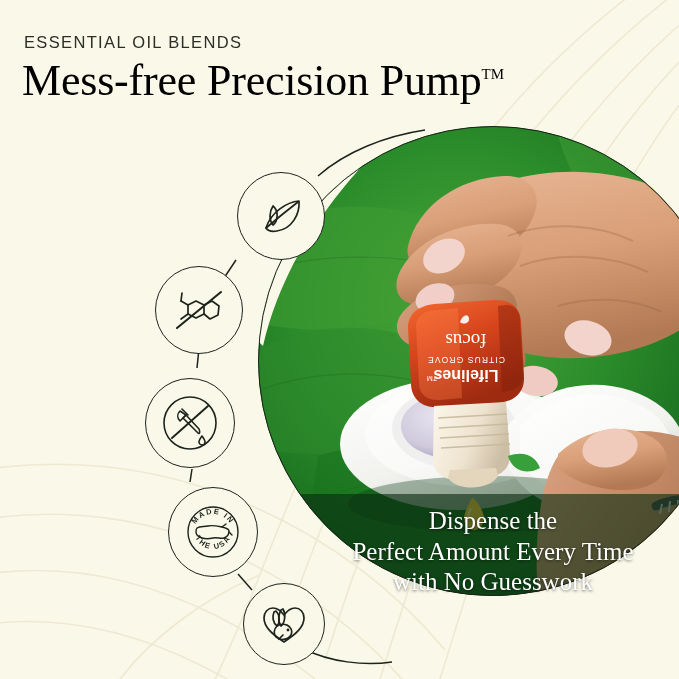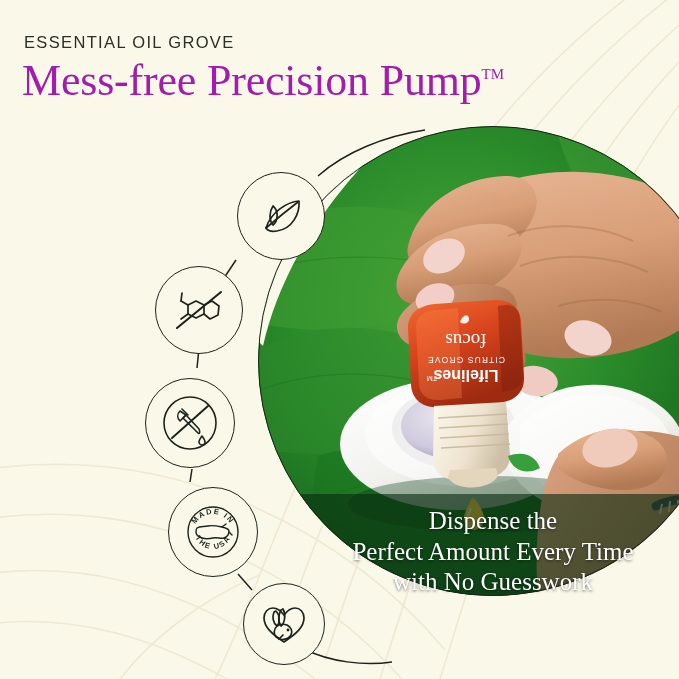--- a/index.html
+++ b/index.html
@@ -16,21 +16,21 @@
 
   
   .eyebrow{
     position:absolute;left:24px;top:33px;
     font-size:16.5px;letter-spacing:1.35px;
     color:#2b2f28;font-weight:400;
   }
   .headline{
     position:absolute;left:22px;top:57px;
     font-family:"Liberation Serif", serif;
-    font-size:44px;line-height:1.08;color:#a21caf;
+    font-size:44px;line-height:1.08;color:#000000;
     font-weight:400;letter-spacing:-0.2px;white-space:nowrap;
   }
   .headline .tm{
     font-size:15px;vertical-align:super;letter-spacing:0;
   }
 
   
   .photo-circle{
     position:absolute;left:258px;top:126px;
     width:470px;height:470px;border-radius:50%;
@@ -84,21 +84,21 @@
       <path d="M679,62 C605,140 545,240 498,352 C450,465 415,565 380,679"></path>
       <path d="M679,105 C625,180 575,275 535,385 C497,490 468,590 440,679"></path>
       <path d="M-20,470 C80,455 170,470 250,505 C330,540 395,590 445,650"></path>
       <path d="M-20,520 C70,505 160,520 240,558 C315,594 375,645 420,700"></path>
       <path d="M-20,575 C60,562 140,578 215,615 C280,648 330,690 365,720"></path>
       <path d="M-20,625 C55,614 130,630 200,665 C255,692 300,725 330,750"></path>
       <path d="M120,679 C150,640 200,600 260,575"></path>
     </g>
   </svg>
 
-  <div class="eyebrow">ESSENTIAL OIL GROVE</div>
+  <div class="eyebrow">ESSENTIAL OIL BLENDS</div>
   <div class="headline"><span>Mess-free Precision Pump</span><span class="tm">TM</span></div>
 
   <div class="photo-circle">
     <svg class="photo-svg" width="470" height="470" viewBox="0 0 470 470">
       <defs>
         <radialGradient id="gbg" cx="42%" cy="38%" r="78%">
           <stop offset="0%" stop-color="#4aa83a"></stop>
           <stop offset="45%" stop-color="#2a8b2a"></stop>
           <stop offset="100%" stop-color="#0d5417"></stop>
         </radialGradient>

